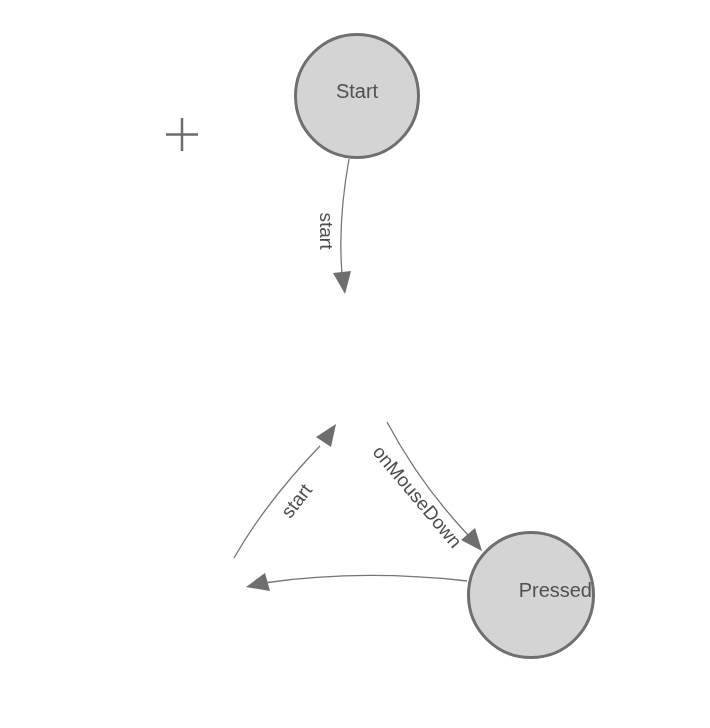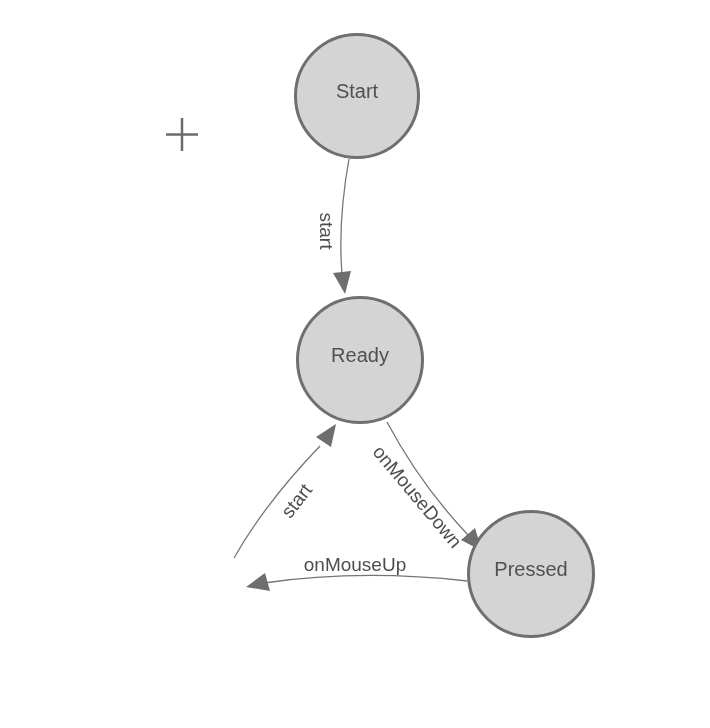--- a/index.html
+++ b/index.html
@@ -39,21 +39,21 @@
     align-items: center;
     justify-content: center;
     padding-bottom: 9px;
     font-size: 20px;
     color: #505052;
     cursor: default;
   }
   .node-start   { left: 294px; top:  33px; width: 126px; height: 126px; }
   .node-ready   { left: 296px; top: 296px; width: 128px; height: 128px; }
   .node-clicked { left: 118px; top: 542px; width: 127px; height: 127px; }
-  .node-pressed { left: 467px; top: 510px; width: 128px; height: 128px; }
+  .node-pressed { left: 467px; top: 531px; width: 128px; height: 128px; justify-content: flex-end; }
   .edge-label {
     position: absolute;
     font-size: 19px;
     color: #4d4d4f;
     white-space: nowrap;
     transform-origin: center center;
   }
   .lbl-start-top     { left: 326px; top: 231px; transform: translate(-50%,-50%) rotate(90deg); }
   .lbl-onmousedown   { left: 417px; top: 497px; transform: translate(-50%,-50%) rotate(50deg); }
   .lbl-onmouseup     { left: 355px; top: 565px; transform: translate(-50%,-50%); }
@@ -89,25 +89,21 @@
   </svg>
 
   <svg class="plus" viewBox="0 0 32 33" xmlns="http://www.w3.org/2000/svg">
     <line x1="0" y1="16.5" x2="32" y2="16.5"></line>
     <line x1="16" y1="0" x2="16" y2="33"></line>
   </svg>
 
   <div class="node node-start">
     <span>Start</span>
   </div>
-  <div class="node node-ready">
-    <span>Ready</span>
-  </div>
   <div class="node node-pressed">
     <span>Pressed</span>
   </div>
 
   <div class="edge-label lbl-start-top">start</div>
   <div class="edge-label lbl-onmousedown">onMouseDown</div>
-  <div class="edge-label lbl-onmouseup">onMouseUp</div>
   <div class="edge-label lbl-start-bottom">start</div>
 
 </div>
 
 </body></html>

